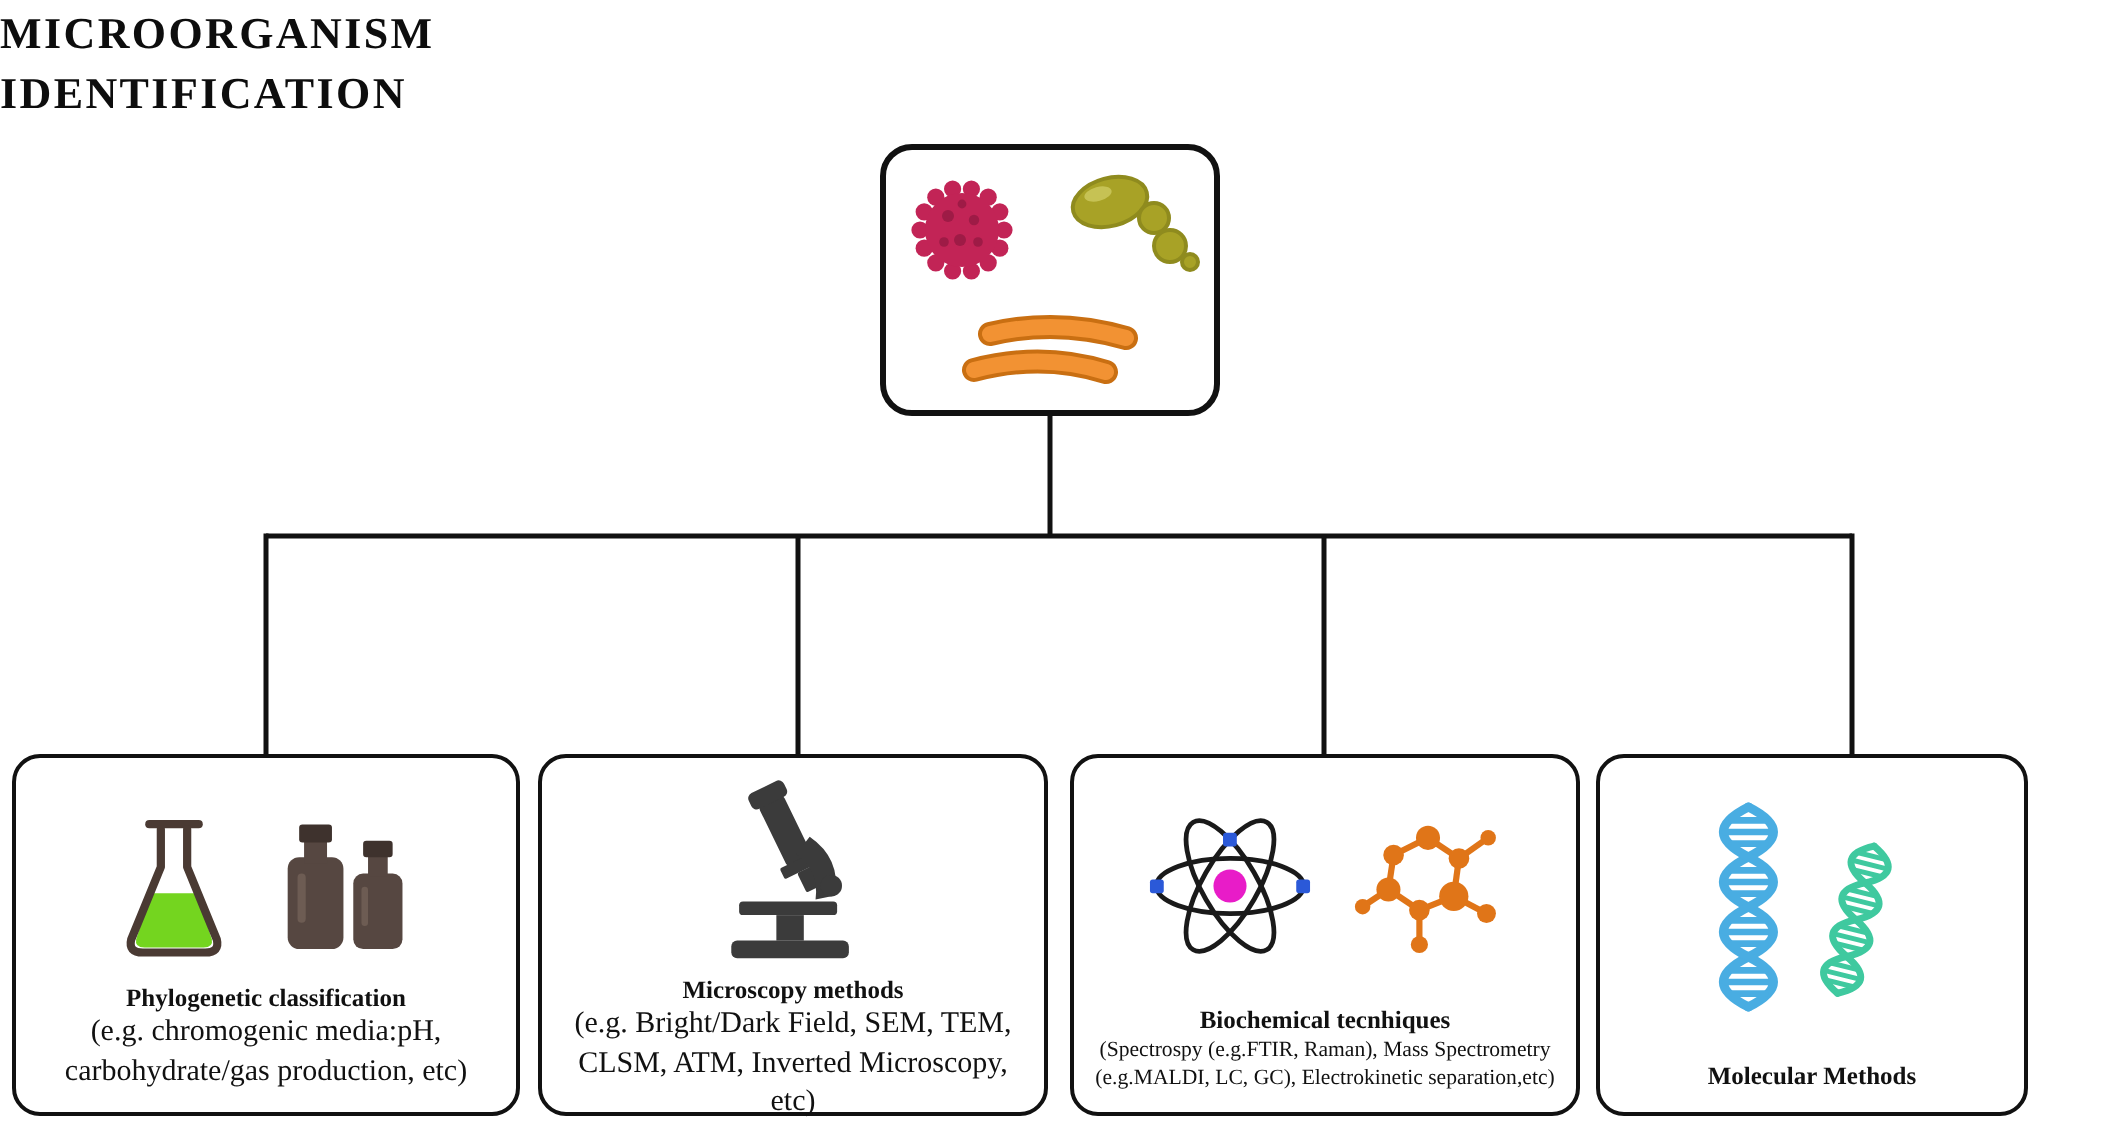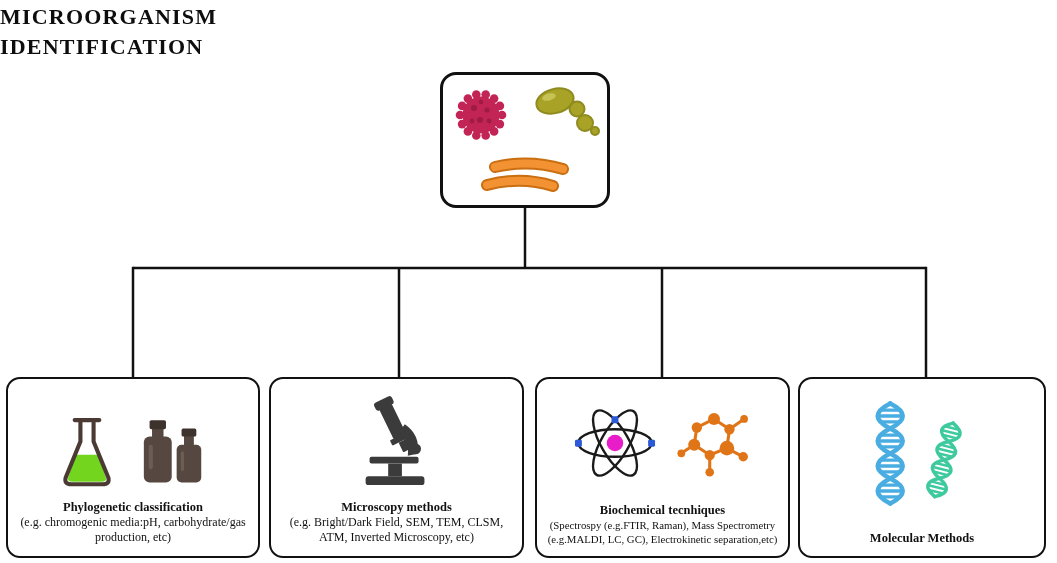--- a/index.html
+++ b/index.html
@@ -15,28 +15,28 @@
   .root-box { position:absolute; left:440px; top:72px; width:170px; height:136px;
               border:3px solid #111; border-radius:16px; background:#fff;
               display:flex; align-items:center; justify-content:center; z-index:2; }
 
   .method-box { position:absolute; top:377px; height:181px; border:2.5px solid #111;
                 border-radius:14px; background:#fff; z-index:2;
                 display:flex; flex-direction:column; align-items:center; }
   #b1 { left:6px;   width:254px; }
   #b2 { left:269px; width:255px; }
   #b3 { left:535px; width:255px; }
-  #b4 { left:798px; width:248px; }
+  #b4 { left:798px; width:216px; }
 
   .icon-zone { flex:1 1 auto; display:flex; align-items:center; justify-content:center;
                gap:10px; width:100%; padding-top:8px; }
   .icon-zone.baseline { align-items:flex-end; padding-bottom:2px; }
   .text-zone { flex:0 0 auto; padding:2px 6px 10px; text-align:center; width:100%; }
   .m-title { font-weight:bold; font-size:12.5px; line-height:1.3; }
-  .m-desc  { font-size:12px; line-height:1.3; }
+  .m-desc  { font-size:15px; line-height:1.3; }
   #b3 .text-zone { padding-left:3px; padding-right:3px; }
   #b3 .m-desc { font-size:10.8px; }
 </style>
 </head>
 <body>
 
 <div class="canvas">
 
   <div class="title">
     <div>MICROORGANISM</div>

